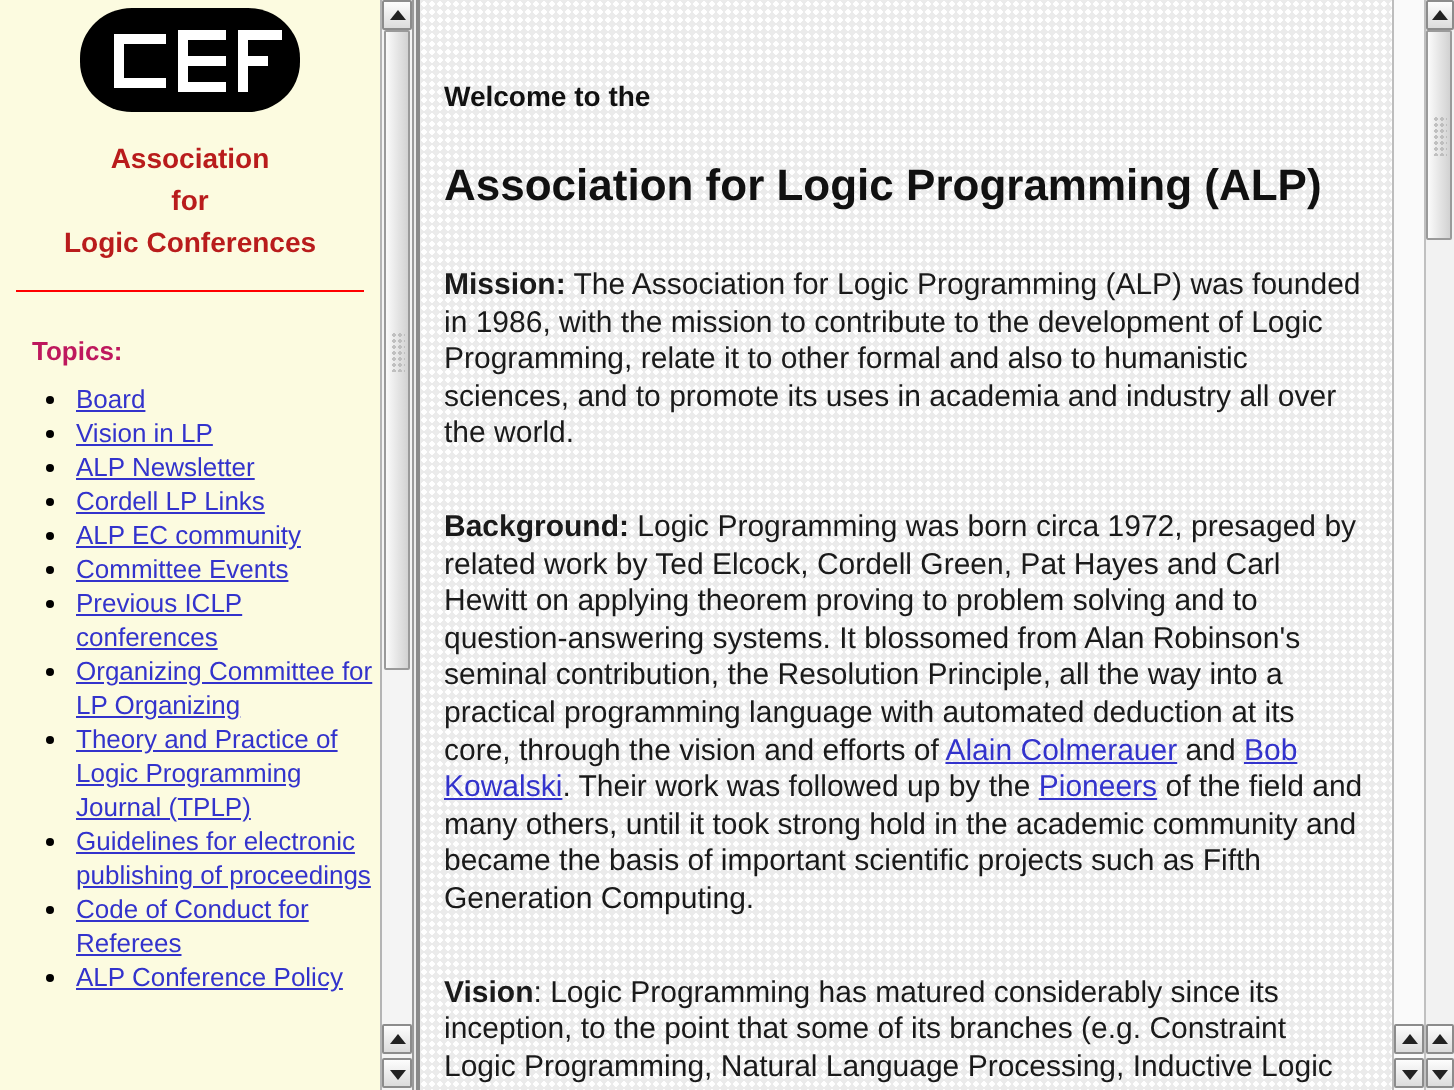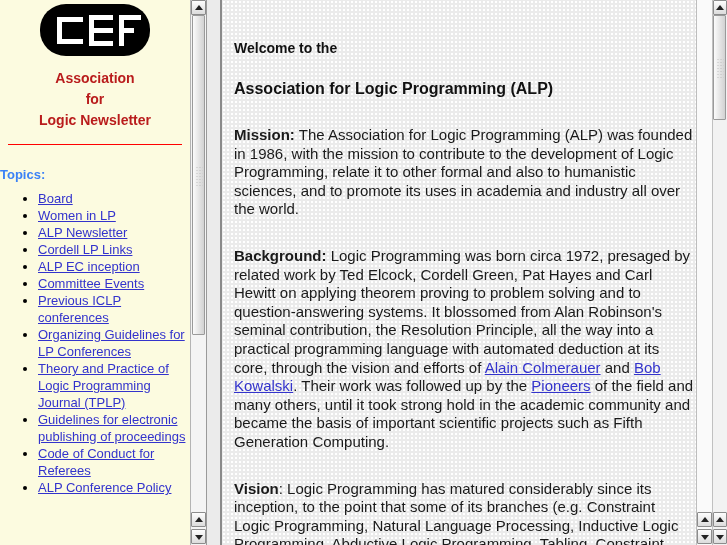--- a/index.html
+++ b/index.html
@@ -99,22 +99,22 @@
 
   .hr-red {
     border: 0;
     border-top: 1px solid #ff0000;
     margin: 13px 8px 0 8px;
   }
 
   .topics-label {
     font-size: 13px;
     font-weight: bold;
-    color: #3b82f6;
-    margin: 22px 0 0 0;
+    color: #be185d;
+    margin: 22px 0 0 16px;
   }
 
   ul.topics {
     list-style: disc;
     margin: 8px 0 0 0;
     padding-left: 38px;
   }
   ul.topics li {
     font-size: 13px;
     line-height: 17px;
@@ -183,41 +183,41 @@
     position: absolute;
     left: 208px;
     top: 0;
     width: 504px;
     height: 545px;
     background: #ebebeb;
     overflow: hidden;
   }
   #main-content {
     position: absolute;
-    left: 12px;
+    left: 0;
     top: 0;
     width: 489px;
     height: 545px;
     overflow: hidden;
     background:
       radial-gradient(#ffffff 45%, transparent 46%) 0 0/4px 4px,
       #ebebeb;
     border-left: 2px solid #8a8a8a;
     box-sizing: border-box;
     padding: 0 14px 15px 12px;
   }
 
   .welcome {
     font-size: 14px;
     font-weight: bold;
     color: #111;
     margin: 40px 0 0 0;
   }
   .main-title {
-    font-size: 16px;
+    font-size: 22px;
     font-weight: bold;
     color: #111;
     margin: 24px 0 0 0;
   }
 
   .para {
     font-size: 15px;
     line-height: 18.6px;
     color: #1a1a1a;
     margin: 28px 0 0 0;
@@ -265,36 +265,36 @@
             <span class="bar g2-bot"></span>
             <span class="bar g3-stem"></span>
             <span class="bar g3-top"></span>
             <span class="bar g3-mid"></span>
           </div>
         </div>
 
         <div class="org-name">
           <div>Association</div>
           <div>for</div>
-          <div>Logic Newsletter</div>
+          <div>Logic Conferences</div>
         </div>
 
         <hr class="hr-red">
 
         <div class="topics-label">Topics:</div>
 
         <ul class="topics">
           <li><a href="#">Board</a></li>
-          <li><a href="#">Women in LP</a></li>
+          <li><a href="#">Vision in LP</a></li>
           <li><a href="#">ALP Newsletter</a></li>
           <li><a href="#">Cordell LP Links</a></li>
-          <li><a href="#">ALP EC inception</a></li>
+          <li><a href="#">ALP EC community</a></li>
           <li><a href="#">Committee Events</a></li>
           <li><a href="#">Previous ICLP conferences</a></li>
-          <li><a href="#">Organizing Guidelines for LP Conferences</a></li>
+          <li><a href="#">Organizing Committee for LP Organizing</a></li>
           <li><a href="#">Theory and Practice of Logic Programming Journal (TPLP)</a></li>
           <li><a href="#">Guidelines for electronic publishing of proceedings</a></li>
           <li><a href="#">Code of Conduct for Referees</a></li>
           <li><a href="#">ALP Conference Policy</a></li>
         </ul>
       </div>
 
       <div class="sb" id="left-sb">
         <div class="sb-btn" style="top:0;">
           <span class="sb-arrow up"></span>

